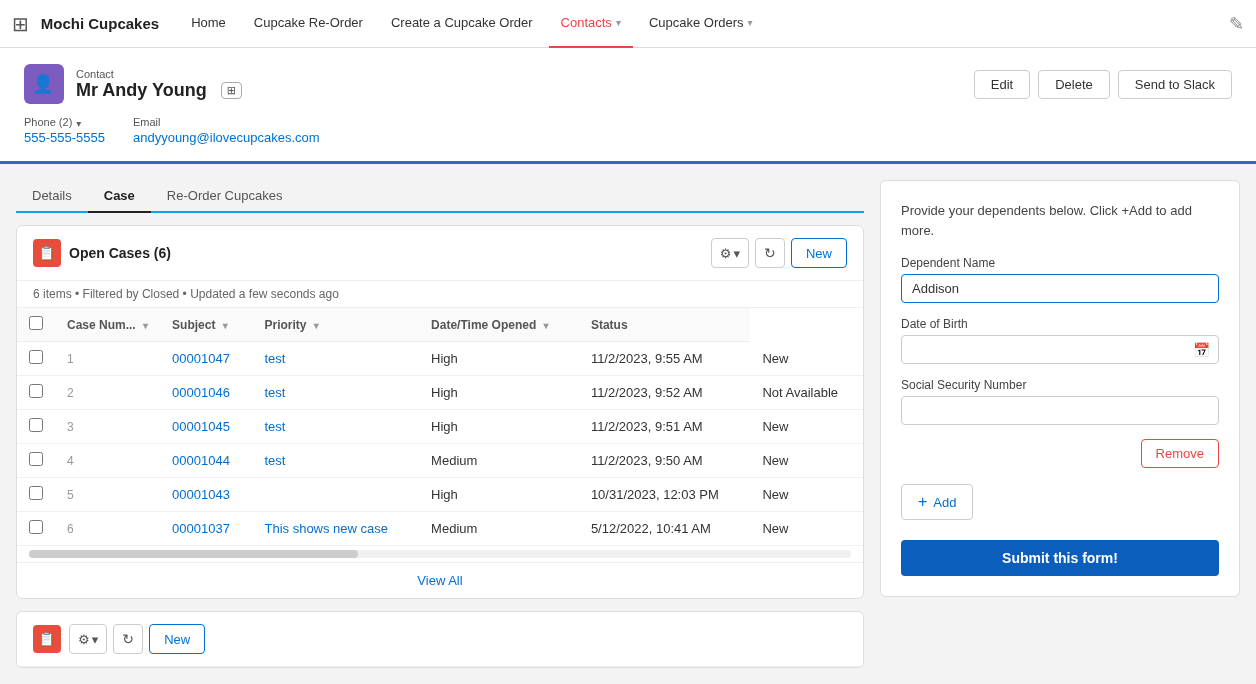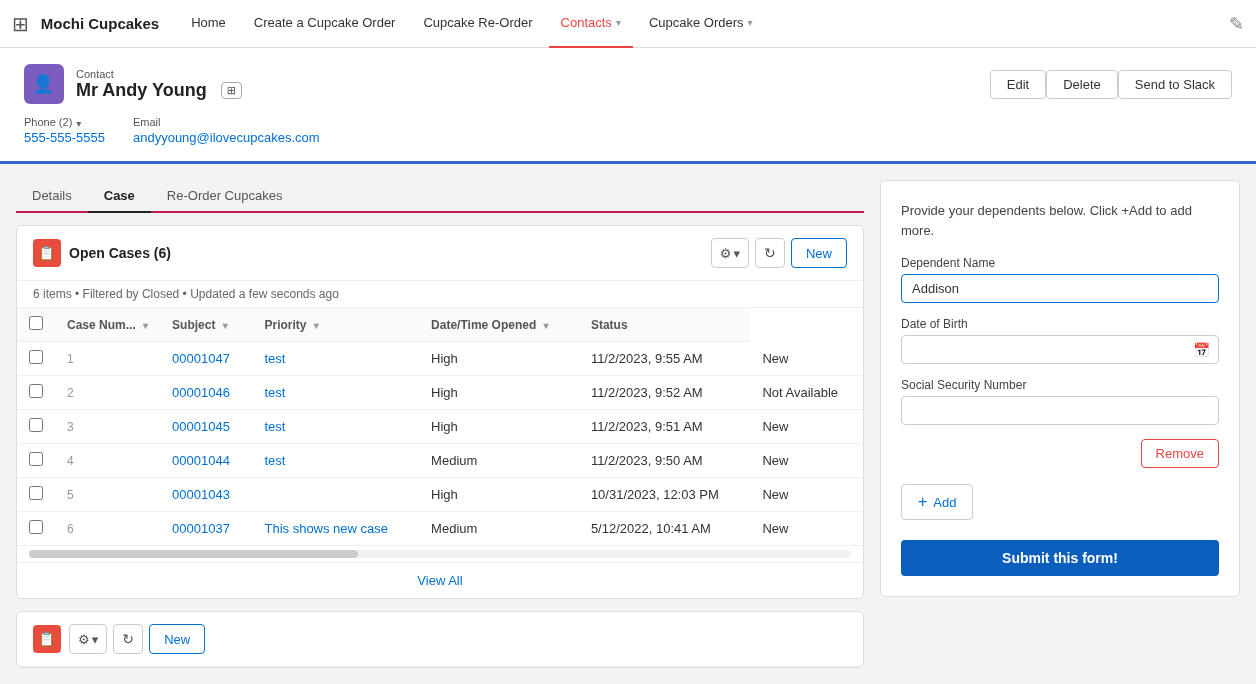--- a/index.html
+++ b/index.html
@@ -58,21 +58,21 @@
     .contact-name-row { display: flex; align-items: center; gap: 14px; }
     .contact-name { font-size: 18px; font-weight: 700; color: #222; }
     .contact-badge {
       border: 1px solid #aaa;
       border-radius: 4px;
       padding: 1px 5px;
       font-size: 11px;
       color: #555;
       display: flex; align-items: center;
     }
-    .header-buttons { display: flex; }
+    .header-buttons { display: flex; gap: 8px; }
     .header-btn {
       padding: 6px 16px;
       border: 1px solid #ccc;
       border-radius: 4px;
       background: #fff;
       cursor: pointer;
       font-size: 13px;
       color: #333;
     }
     .header-btn.primary {
@@ -95,21 +95,21 @@
       padding: 16px;
       align-items: flex-start;
     }
 
     
     .left-panel { flex: 1; min-width: 0; }
 
     
     .tabs {
       display: flex;
-      border-bottom: 2px solid #be185d;
+      border-bottom: 2px solid #0ea5e9;
       margin-bottom: 12px;
     }
     .tab {
       padding: 8px 16px;
       font-size: 13px;
       cursor: pointer;
       color: #555;
       border-bottom: 2px solid transparent;
       margin-bottom: -2px;
     }
@@ -328,24 +328,24 @@
 </head>
 <body>
 
 <nav class="top-nav">
   <span class="grid-icon">⊞</span>
   <span class="app-name">Mochi Cupcakes</span>
   <a class="nav-item">
     <span>Home</span>
   </a>
   <a class="nav-item">
-    <span>Create a Cupcake Order</span>
+    <span>Cupcake Re-Order</span>
   </a>
   <a class="nav-item">
-    <span>Cupcake Re-Order</span>
+    <span>Create a Cupcake Order</span>
   </a>
   <a class="nav-item active">
     <span>Contacts</span>
     <span class="chevron">▾</span>
   </a>
   <a class="nav-item">
     <span>Cupcake Orders</span>
     <span class="chevron">▾</span>
   </a>
   <span class="spacer"></span>

